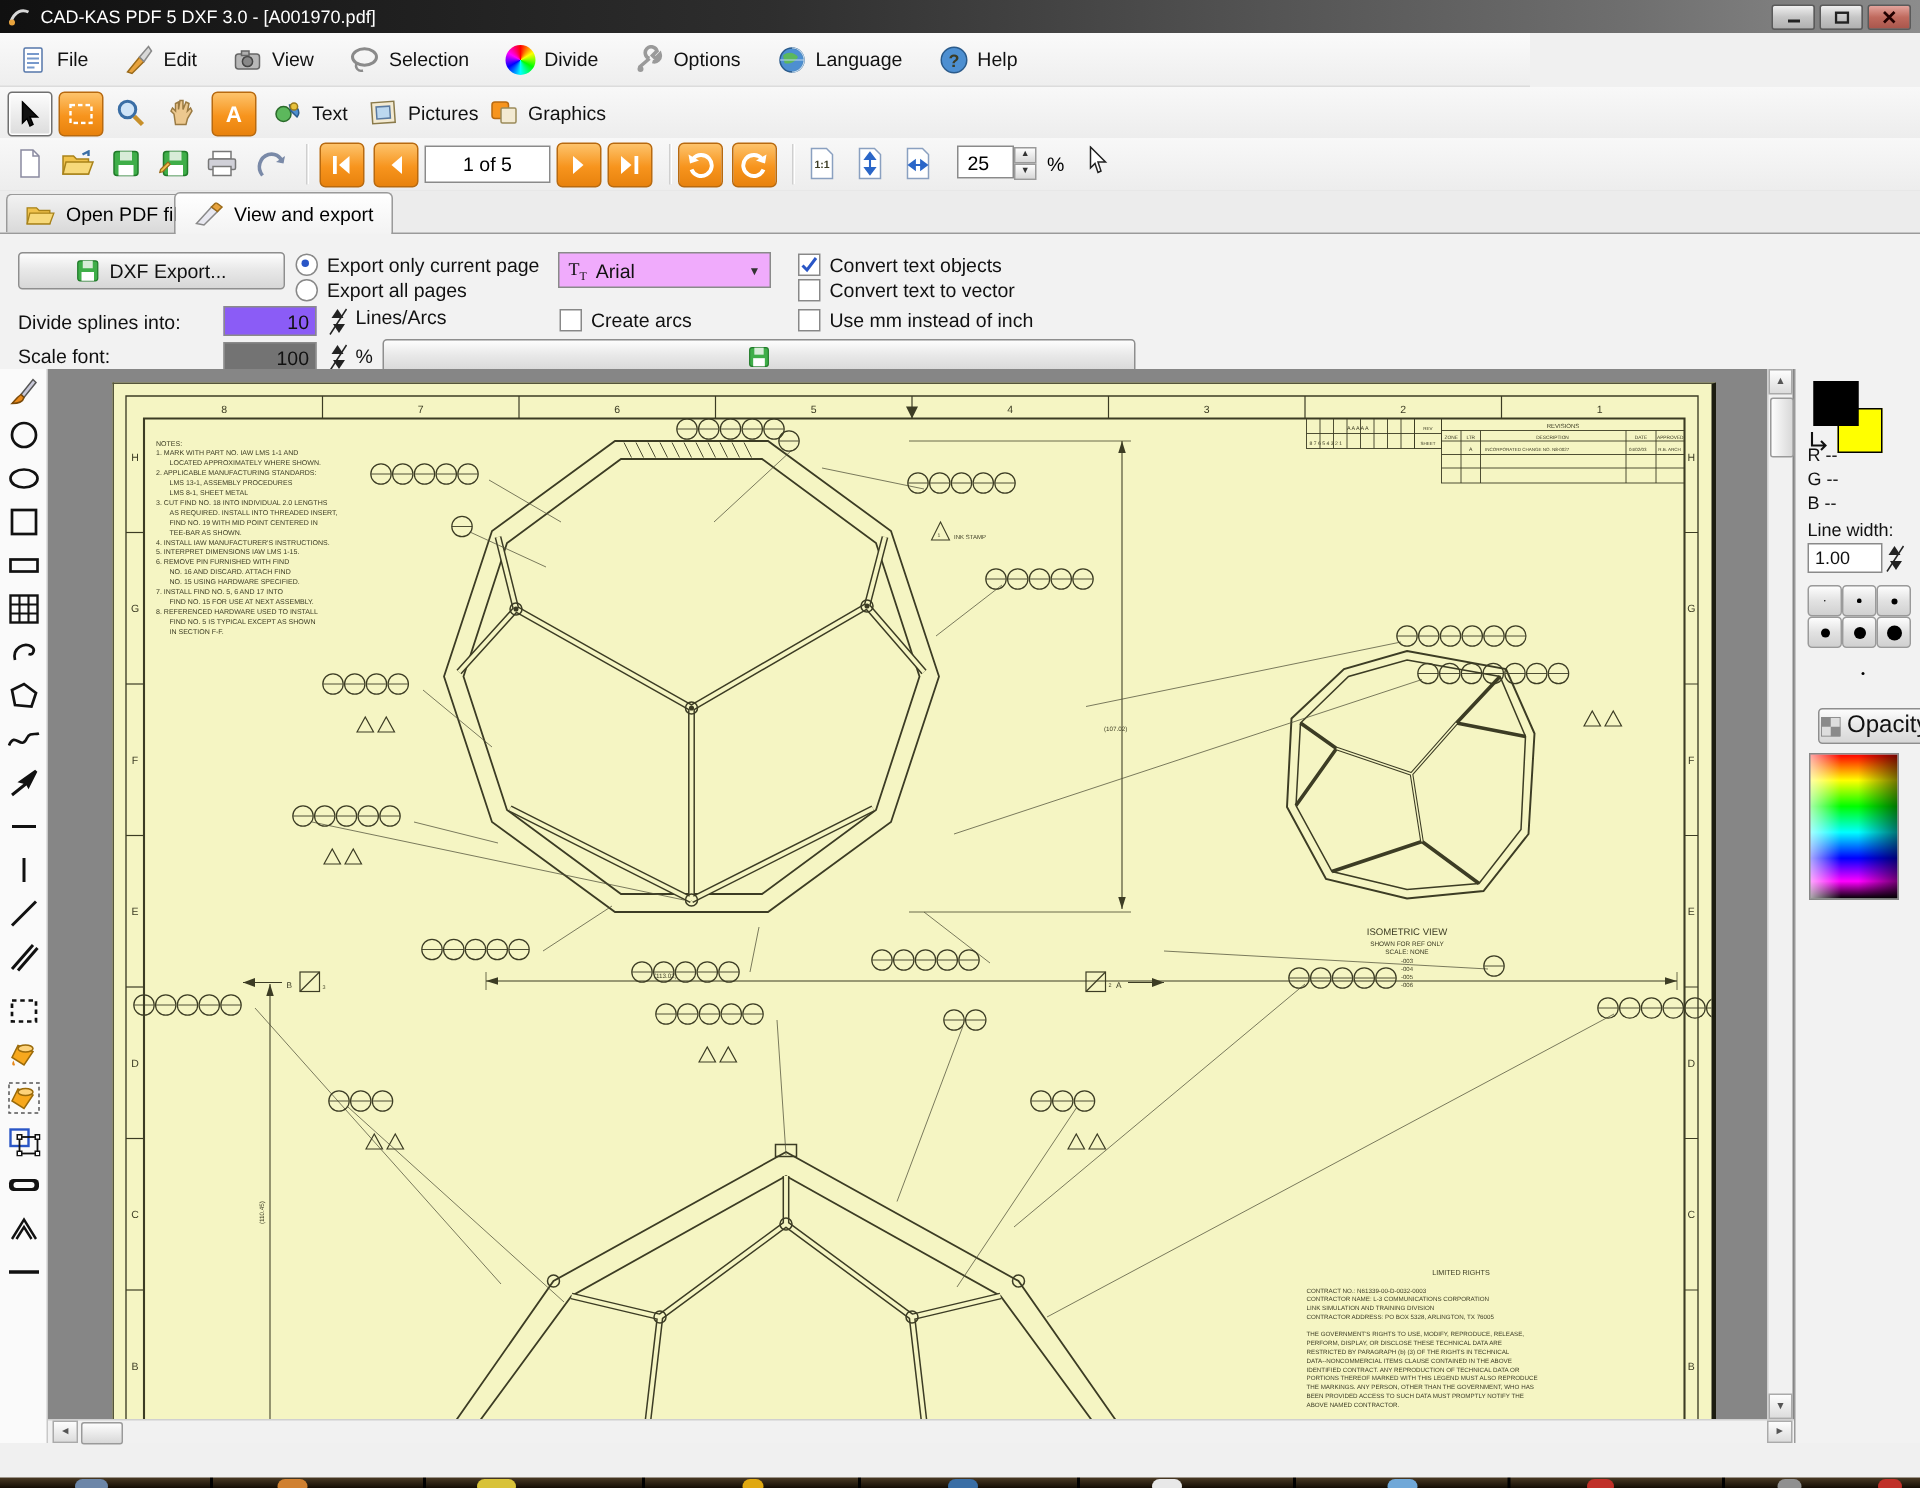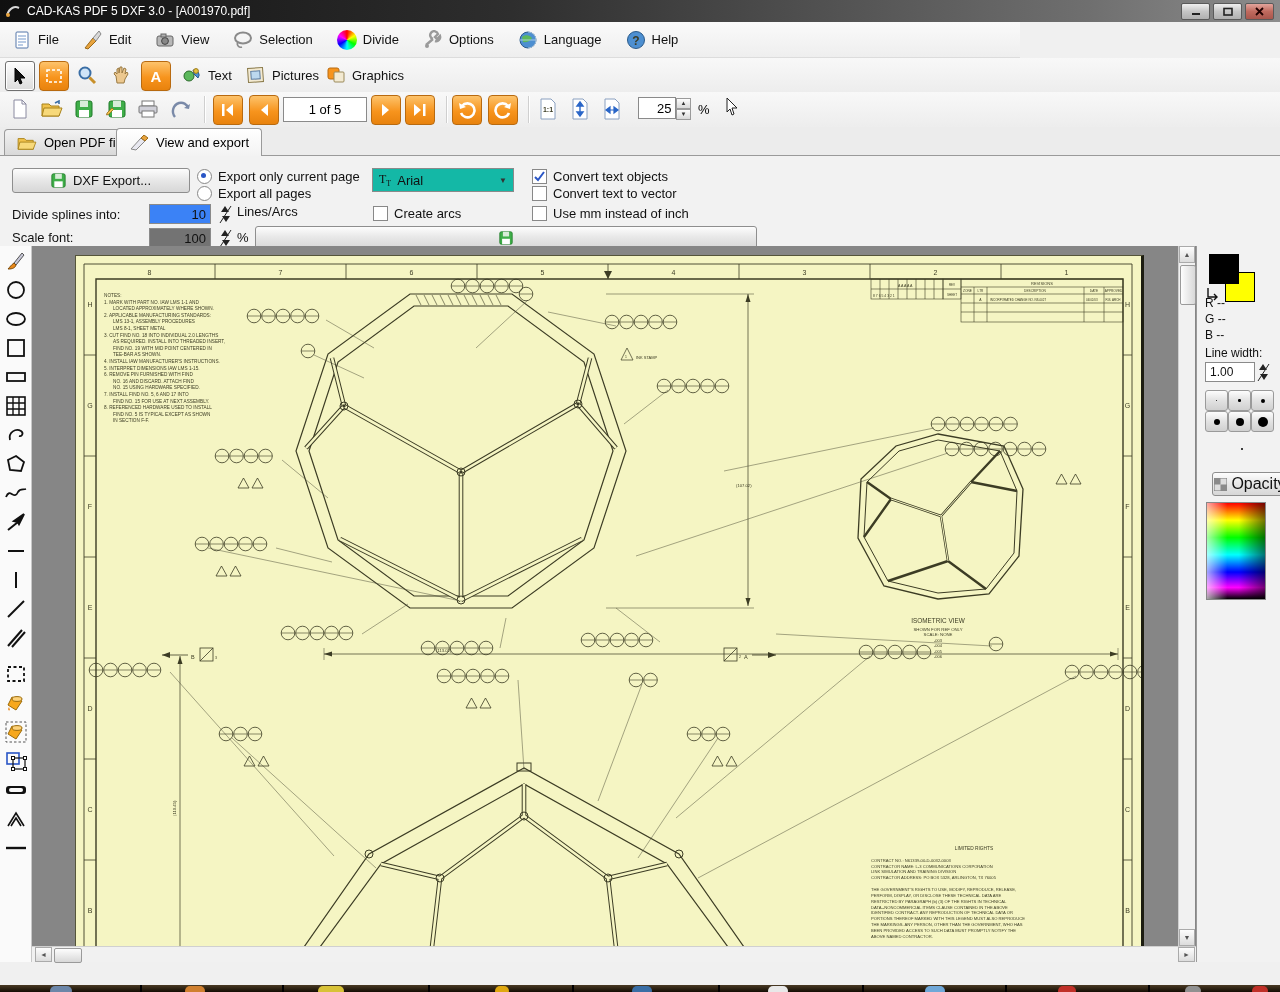--- a/index.html
+++ b/index.html
@@ -321,21 +321,21 @@
           <path d="M2,1 h10 l4,4 v16 h-14 Z" fill="#fff" stroke="#8aa0c0"></path>
           <path d="M9,4 v14 M9,4 l-3,4 h6 Z M9,18 l-3,-4 h6 Z" stroke="#2a66c8" fill="#2a66c8" stroke-width="1.4"></path>
         </svg>
       </div>
     <div class="tbtn" style="left:598px">
       <svg width="18" height="22" viewBox="0 0 18 22">
           <path d="M2,1 h10 l4,4 v16 h-14 Z" fill="#fff" stroke="#8aa0c0"></path>
           <path d="M3,12 h12 M3,12 l4,-3 v6 Z M15,12 l-4,-3 v6 Z" stroke="#2a66c8" fill="#2a66c8" stroke-width="1.2"></path>
         </svg>
       </div>
-    <div class="spinbox" style="left:638px;width:38px;padding-left:18px">
+    <div class="spinbox" style="left:638px;width:38px;padding-left:6px">
         <span>25</span>
       </div>
     <div class="updown" style="position:absolute;left:676px;top:6px">
         <span>▲</span>
         <span>▼</span>
       </div>
     <span style="position:absolute;left:698px;top:10px;font-size:13px">%</span>
     <svg style="position:absolute;left:724px;top:5px" width="16" height="20" viewBox="0 0 16 20">
         <path d="M3,1 L13,11 L8,11 L10,17 L8,18 L6,12 L3,15 Z" fill="#fff" stroke="#222"></path>
       </svg>
@@ -368,40 +368,40 @@
       <span>DXF Export...</span>
       </div>
     <div class="ctl" style="left:197px;top:13px">
       <span class="radio on"></span>
       <span>Export only current page</span>
       </div>
     <div class="ctl" style="left:197px;top:30px">
       <span class="radio"></span>
       <span>Export all pages</span>
       </div>
-    <div style="position:absolute;left:372px;top:12px;width:140px;height:22px;background:#14b8a6;border:1px solid #8a8a8a;display:flex;align-items:center;">
+    <div style="position:absolute;left:372px;top:12px;width:140px;height:22px;background:#f0abfc;border:1px solid #8a8a8a;display:flex;align-items:center;">
       <span style="font-family:'Liberation Serif',serif;font-size:12px;margin:0 6px;">T<sub style="font-size:8px">T</sub></span>
       <span style="font-size:13px">Arial</span>
       <span style="margin-left:auto;margin-right:6px;font-size:8px;color:#333">▼</span>
       </div>
     <div class="ctl" style="left:532px;top:13px">
       <span class="chk" style="position:relative">
           <svg width="13" height="13" style="position:absolute;left:0;top:0">
             <polyline points="2,7 5,10 11,2" fill="none" stroke="#2a56c6" stroke-width="2"></polyline>
           </svg>
         </span>
       <span>Convert text objects</span>
       </div>
     <div class="ctl" style="left:532px;top:30px">
       <span class="chk"></span>
       <span>Convert text to vector</span>
       </div>
     <span style="position:absolute;left:12px;top:51px">Divide splines into:</span>
     <div class="ctl" style="left:149px;top:48px">
-      <div style="width:62px;height:20px;background:#3b82f6;border:1px solid #8a8a8a;display:flex;align-items:center;justify-content:flex-end;padding-right:4px;box-sizing:border-box">
+      <div style="width:62px;height:20px;background:#8b5cf6;border:1px solid #8a8a8a;display:flex;align-items:center;justify-content:flex-end;padding-right:4px;box-sizing:border-box">
           <span>10</span>
         </div>
       <svg width="16" height="20">
           <path d="M4,8 L8,2 L12,8 Z" fill="#222"></path>
           <path d="M5,12 L13,12 L9,18 Z" fill="#222"></path>
           <line x1="14" y1="2" x2="3" y2="19" stroke="#222"></line>
         </svg>
       </div>
     <span style="position:absolute;left:237px;top:48px">Lines/Arcs</span>
     <div class="ctl" style="left:373px;top:50px">

